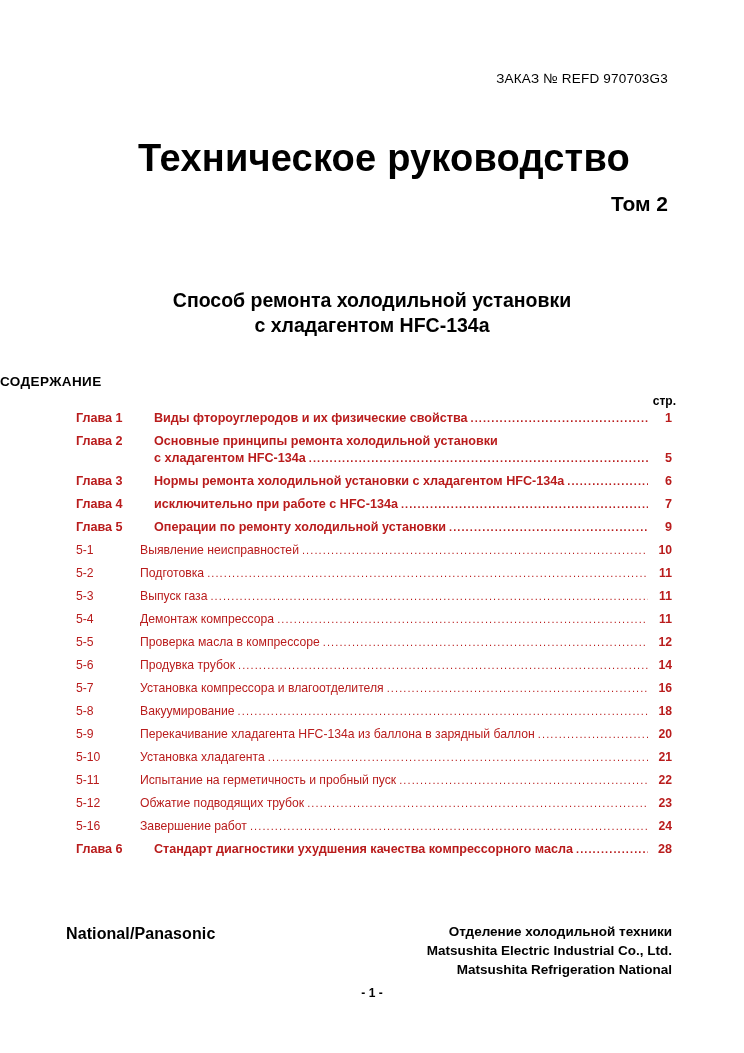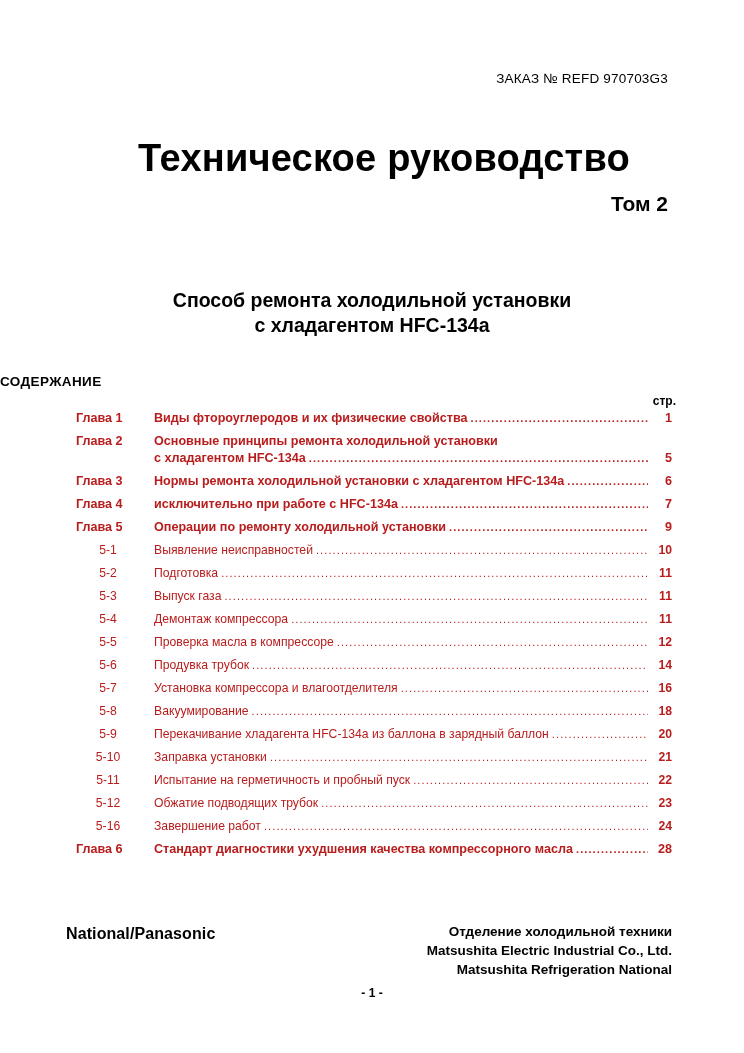--- a/index.html
+++ b/index.html
@@ -100,21 +100,21 @@
   }
   .toc-row.chapter { font-weight: bold; font-size: 12.6px; }
   .toc-row.sub     { font-weight: normal; font-size: 12.2px; }
 
   .toc-num {
     flex: 0 0 78px;
     white-space: nowrap;
     line-height: 17px;
   }
   .toc-row.chapter .toc-num { text-align: left; }
-  .toc-row.sub .toc-num { text-align: center; padding-right: 14px; flex: 0 0 64px; }
+  .toc-row.sub .toc-num { text-align: left; flex: 0 0 64px; }
 
   .toc-body {
     flex: 1 1 auto;
     min-width: 0;
   }
   .toc-line {
     display: flex;
     align-items: flex-start;
     line-height: 17px;
     white-space: nowrap;
@@ -333,21 +333,21 @@
             <span class="toc-text">Перекачивание хладагента HFC-134a  из баллона в зарядный баллон</span>
             <span class="toc-dots">........................................................................................................................................................................................................</span>
             <span class="toc-pg">20</span>
           </div>
         </div>
       </div>
       <div class="toc-row sub">
         <div class="toc-num">5-10</div>
         <div class="toc-body">
           <div class="toc-line">
-            <span class="toc-text">Заправка установки</span>
+            <span class="toc-text">Установка хладагента</span>
             <span class="toc-dots">........................................................................................................................................................................................................</span>
             <span class="toc-pg">21</span>
           </div>
         </div>
       </div>
       <div class="toc-row sub">
         <div class="toc-num">5-11</div>
         <div class="toc-body">
           <div class="toc-line">
             <span class="toc-text">Испытание на герметичность и пробный пуск</span>

